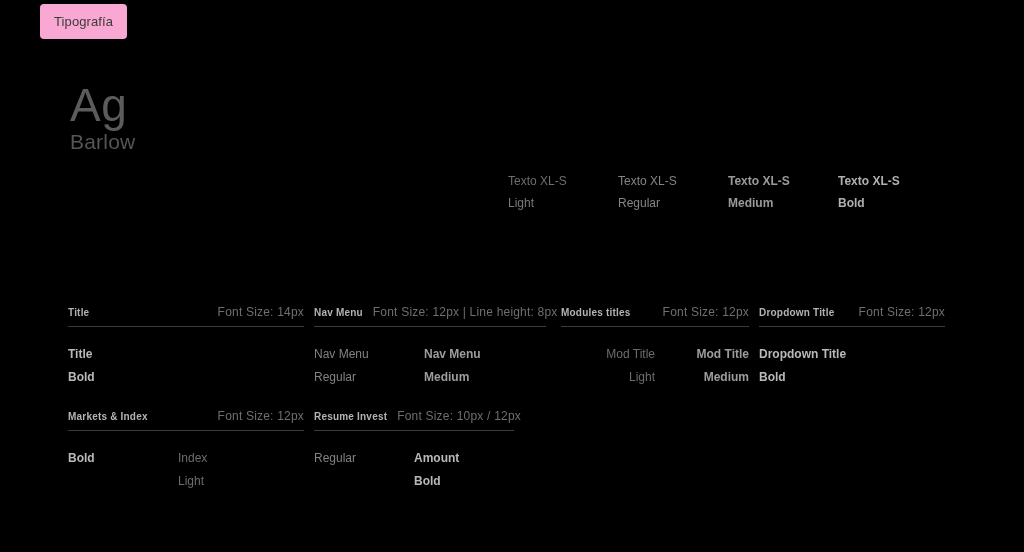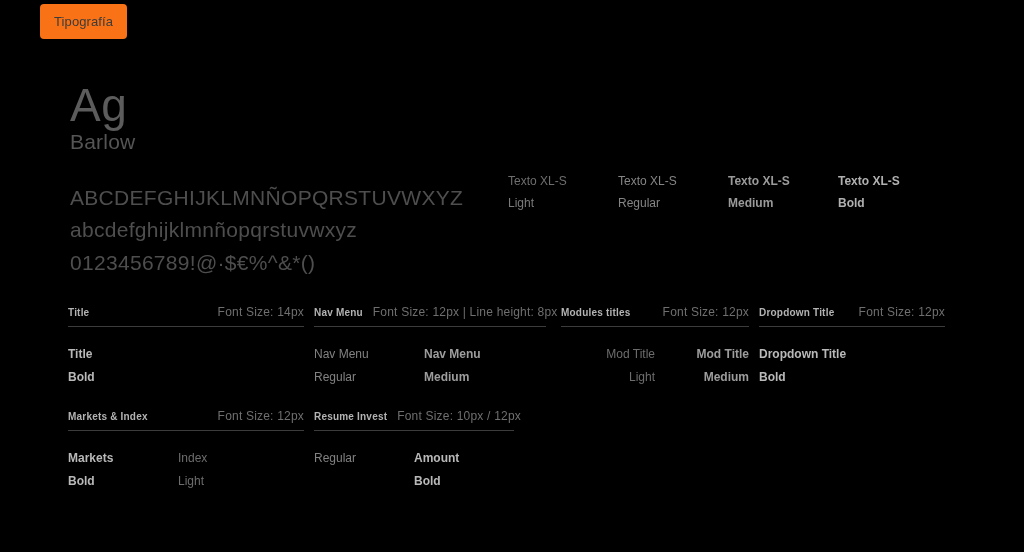--- a/index.html
+++ b/index.html
@@ -13,21 +13,21 @@
     position: relative;
     font-family: "Liberation Sans", sans-serif;
     overflow: hidden;
   }
 
   
   #tag-chip {
     position: absolute;
     left: 40px;
     top: 4px;
-    background: #f97316;
+    background: #f9a8d4;
     color: #3b3b3b;
     font-size: 13px;
     padding: 10px 14px;
     border-radius: 4px;
     box-shadow: 0 1px 3px rgba(0,0,0,0.45);
     letter-spacing: 0.1px;
     white-space: nowrap;
   }
 
   
@@ -149,25 +149,20 @@
   .colw-105 { width: 105px; }
 </style>
 </head>
 <body>
 
 <div id="tag-chip">Tipografía</div>
 
 <div id="specimen">
   <div id="font-sample">Ag</div>
   <div id="font-name">Barlow</div>
-  <div id="glyph-block">
-    <div>ABCDEFGHIJKLMNÑOPQRSTUVWXYZ</div>
-    <div>abcdefghijklmnñopqrstuvwxyz</div>
-    <div>0123456789!@·$€%^&amp;*()</div>
-  </div>
 </div>
 
 <div id="scale-panel">
   <div id="scale-cols">
     <div class="scale-col light-col">
       <div class="s-top w-light">Texto XL-S</div>
       <div class="s-bot w-light">Light</div>
     </div>
     <div class="scale-col reg-col">
       <div class="s-top w-reg">Texto XL-S</div>
@@ -244,21 +239,20 @@
   </div>
 </div>
 
 <div class="spec-block" style="left:68px; top:409px; width:236px;">
   <div class="spec-head">
     <span class="spec-title">Markets &amp; Index</span>
     <span class="spec-meta">Font Size: 12px</span>
   </div>
   <div class="spec-body">
     <div class="spec-col colw-110">
-      <span class="c-top w-bold tone-bold">Markets</span>
       <span class="c-bot w-bold tone-bold">Bold</span>
     </div>
     <div class="spec-col colw-110">
       <span class="c-top w-light tone-light">Index</span>
       <span class="c-bot w-light tone-light">Light</span>
     </div>
   </div>
 </div>
 
 <div class="spec-block" style="left:314px; top:409px; width:200px;">

